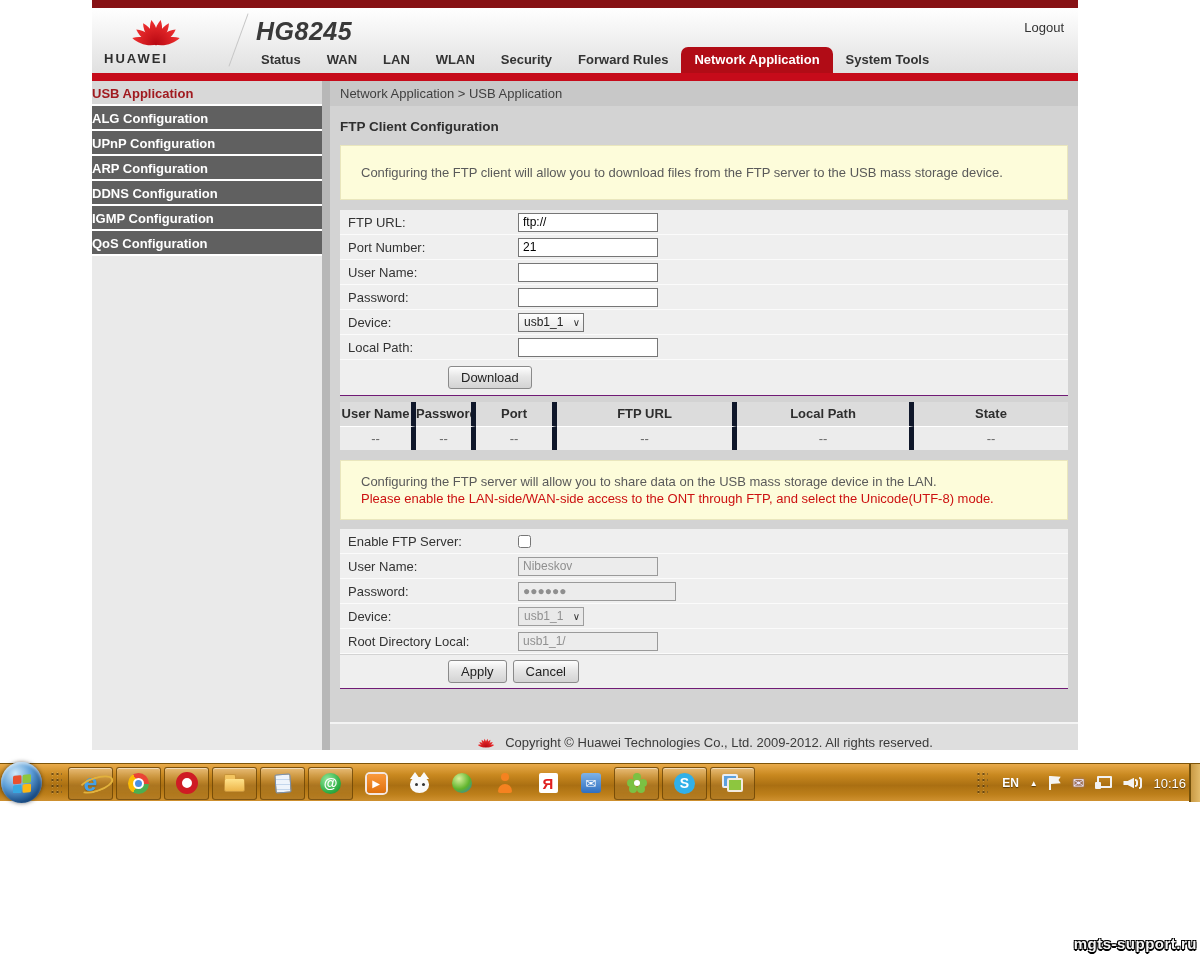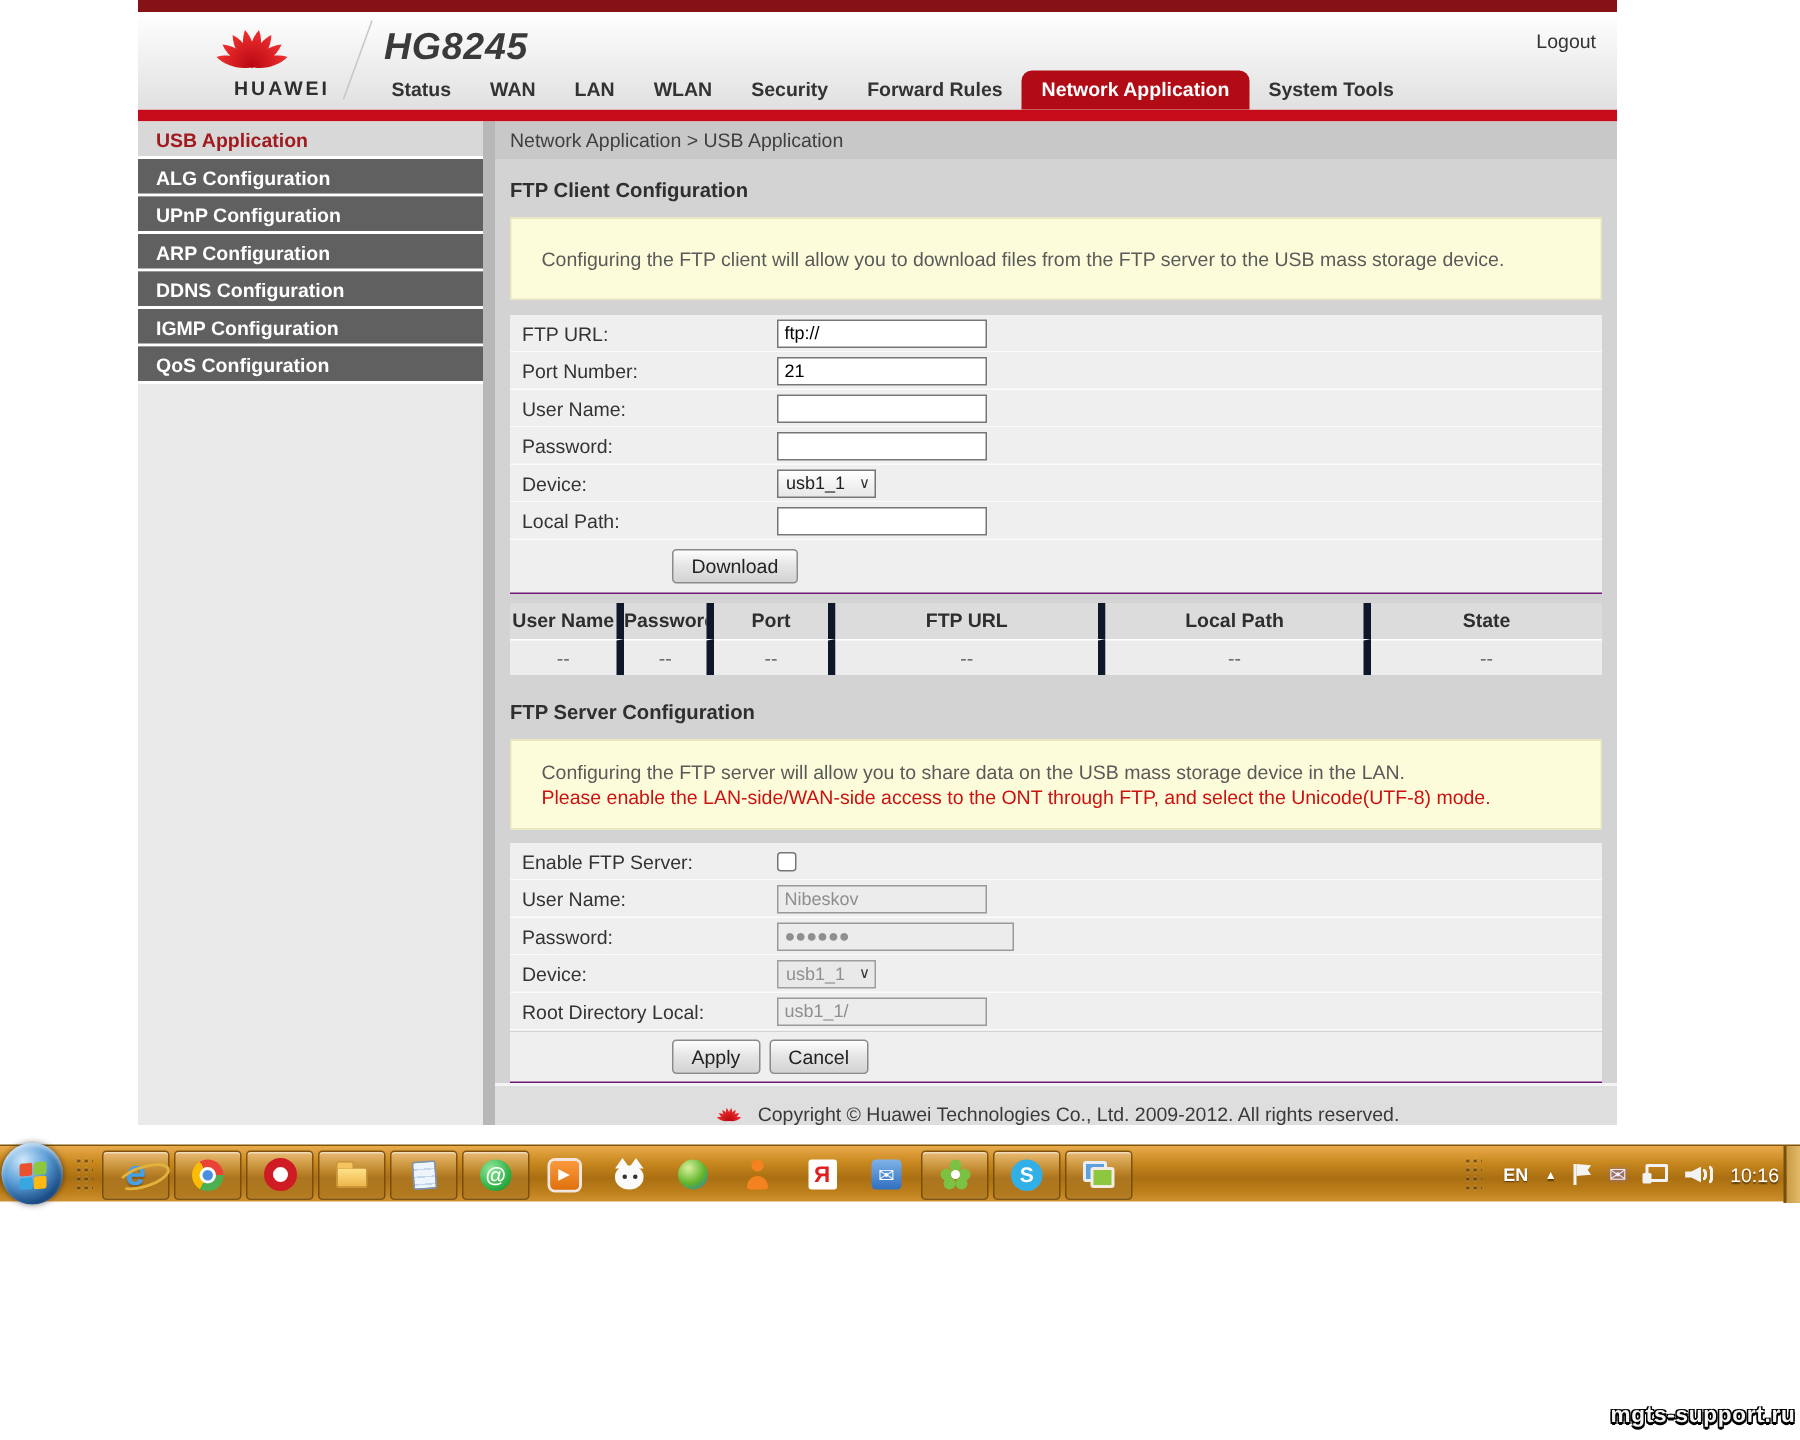--- a/index.html
+++ b/index.html
@@ -3,35 +3,35 @@
 <meta charset="utf-8">
 <style>
   * { box-sizing: border-box; margin: 0; padding: 0; }
   html,body { width:1200px; height:960px; background:#fff; overflow:hidden;
     font-family:"Liberation Sans", sans-serif; position:relative; }
 
   
   .app { position:absolute; left:92px; top:0; width:986px; height:750px; background:#fff; }
   .topbar { height:8px; background:#871215; }
   .header { position:relative; height:65px; background:linear-gradient(#ffffff,#e0e0e0); }
-  .logo { position:absolute; left:24px; top:3px; width:104px; text-align:right; }
+  .logo { position:absolute; left:12px; top:3px; width:104px; text-align:left; }
   .logo svg { width:64px; height:40px; display:block; margin:0 auto; }
   .brand-text { font-size:13px; font-weight:bold; letter-spacing:2px; color:#2e2e2e; }
   .diag { position:absolute; left:146px; top:4px; width:1px; height:56px; background:#c6c6c6; transform:rotate(20deg); }
   .model { position:absolute; left:164px; top:9px; font-size:25px; font-weight:bold; color:#3a3a3a; letter-spacing:.5px;font-style:italic; }
   .logout { position:absolute; right:14px; top:12px; font-size:13px; color:#333; cursor:pointer; }
   .tabs { position:absolute; left:156px; top:39px; height:26px; display:flex; align-items:center; }
   .tab { padding:0 13px; font-size:13px; font-weight:bold; color:#333; line-height:26px; cursor:pointer; white-space:nowrap; }
   .tab.active { background:#b10c16; color:#fff; border-radius:7px 7px 0 0; }
   .redbar { height:8px; background:#c60b1a; }
 
   
   .bodyrow { display:flex; height:669px; }
   .sidebar { width:230px; background:#eaeaea; }
-  .side-item { height:25px; line-height:25px; padding-left:12px; background:#606060; color:#fff;
+  .side-item { height:25px; line-height:25px; background:#606060; color:#fff;
     font-size:13px; font-weight:bold; border-bottom:2px solid #fff; cursor:pointer; }
   .side-item.active { background:#d8d8d8; color:#a01a1f; }
   .side-divider { width:8px; background:#b7b7b7; }
   .content { flex:1; background:#d3d3d3; position:relative; overflow:hidden; }
   .breadcrumb { height:25px; line-height:25px; background:#c8c8c8; padding-left:10px; font-size:13px; color:#3f3f3f; }
   .section-title { margin:13px 0 0 10px; font-size:13.5px; font-weight:bold; color:#2f2f2f; height:16px; }
   .note { margin:10px 10px 0; background:#fdfcda; border:1px solid #e9e6bd; padding:18px 20px; font-size:13px; color:#5a5a5a; line-height:17px; }
   .note .warn { color:#cc1111; }
 
   .form { margin:10px 10px 0; }
@@ -240,21 +240,20 @@
         <div class="trow data">
           <div class="cell c1">--</div>
           <div class="cell c2">--</div>
           <div class="cell c3">--</div>
           <div class="cell c4">--</div>
           <div class="cell c5">--</div>
           <div class="cell c6">--</div>
         </div>
       </div>
 
-      <div class="section-title" style="margin-top:17px">FTP Server Configuration</div>
       <div class="note" style="padding:12px 20px">
         <div>Configuring the FTP server will allow you to share data on the USB mass storage device in the LAN.</div>
         <div class="warn">Please enable the LAN-side/WAN-side access to the ONT through FTP, and select the Unicode(UTF-8) mode.</div>
       </div>
 
       <div class="form" style="margin-top:9px">
         <div class="frow">
           <div class="flabel">Enable FTP Server:</div>
           <input class="cbx" type="checkbox" style="">
         </div>

